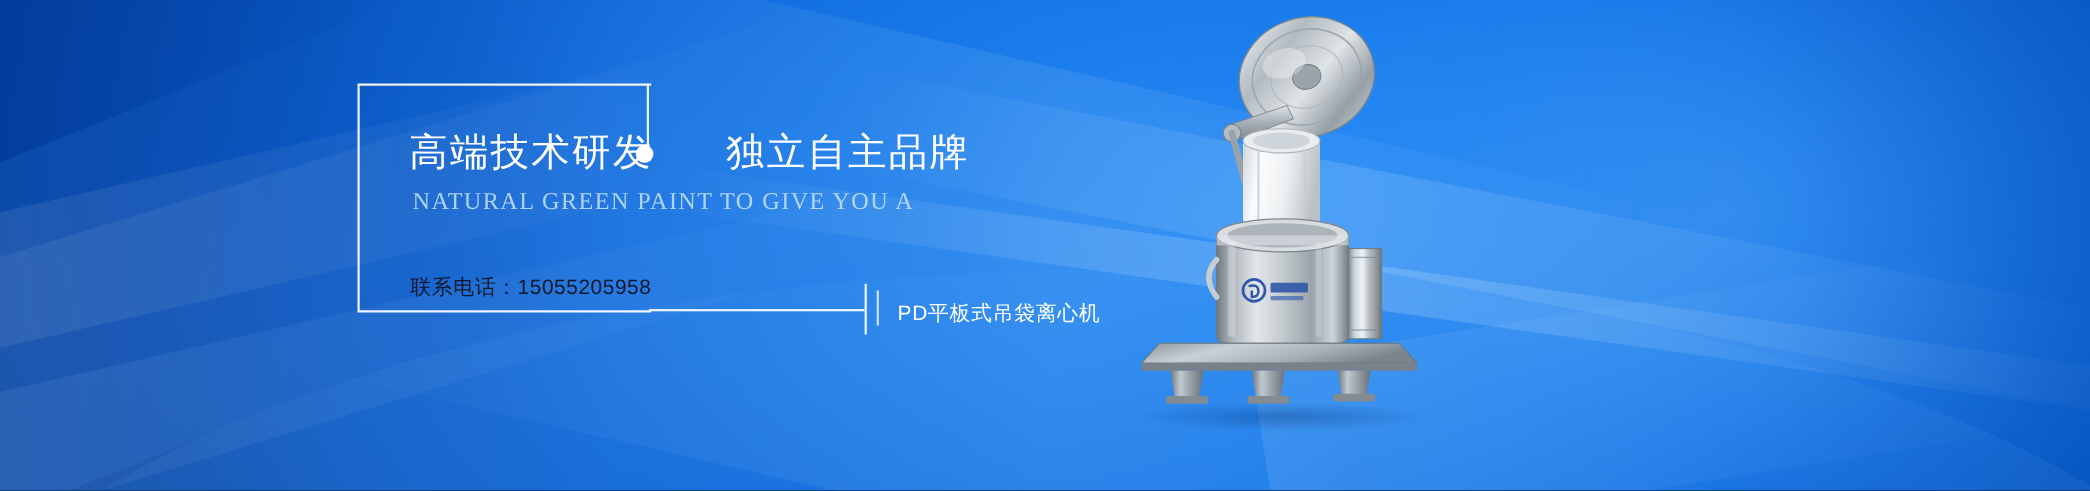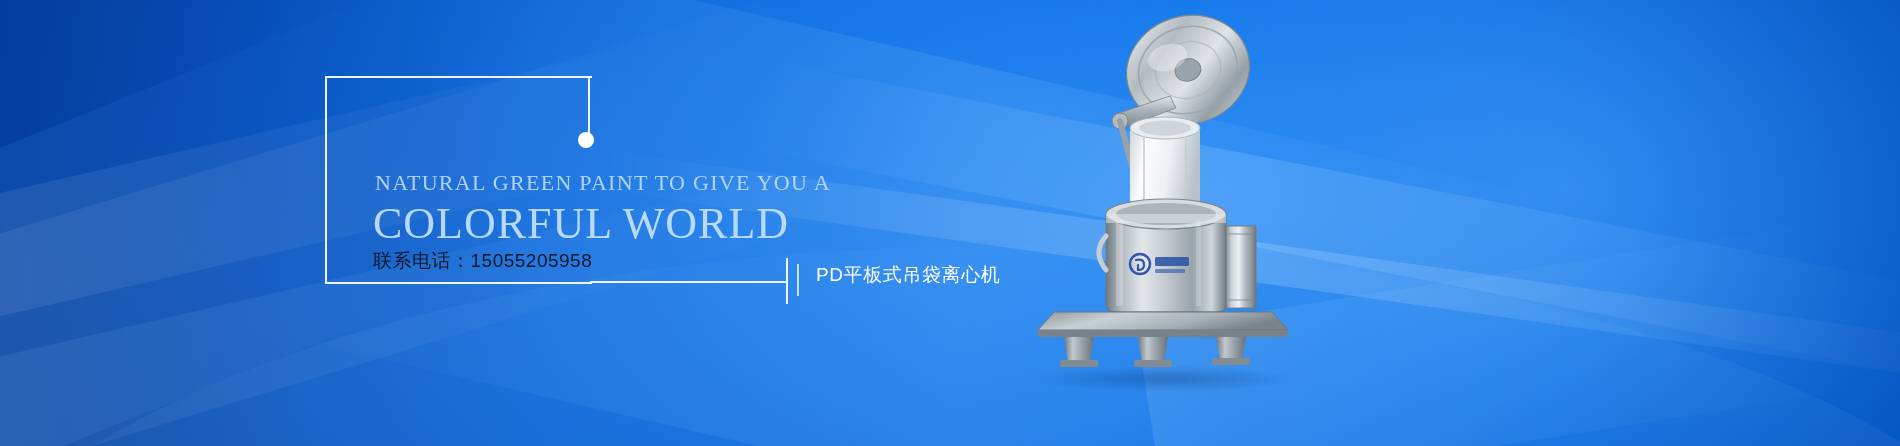--- a/index.html
+++ b/index.html
@@ -183,21 +183,21 @@
     background: rgba(255,255,255,0.92);
   }
   .label-tick-b {
     position: absolute;
     left: 797px; top: 264px;
     width: 2px; height: 32px;
     background: rgba(255,255,255,0.75);
   }
   .product-label {
     position: absolute;
-    left: 816px; top: 262px;
+    left: 816px; top: 272px;
     font-size: 19px;
     letter-spacing: 0.6px;
     color: #ffffff;
     white-space: nowrap;
   }
 
   
   .machine {
     position: absolute;
     left: 1020px; top: 8px;
@@ -230,23 +230,25 @@
   <div class="streak s7"></div>
   <div class="streak s8"></div>
   <div class="curve-bottom"></div>
   <div class="bg-rightglow"></div>
   <div class="bg-vignette"></div>
 
   <div class="bracket"></div>
   <div class="bracket-arm"></div>
   <div class="bracket-dot"></div>
 
+  <div class="headline">
+    <span class="part1">高端技术研发</span><span class="part2">独立自主品牌</span>
+  </div>
 
   <div class="subline">NATURAL GREEN PAINT TO GIVE YOU A</div>
-  <div class="bigline">COLORFUL WORLD</div>
   <div class="phone">联系电话：15055205958</div>
 
   <div class="label-rule"></div>
   <div class="label-tick-a"></div>
   <div class="label-tick-b"></div>
   <div class="product-label">PD平板式吊袋离心机</div>
 
   <div class="floor-shade"></div>
   <div class="machine">
     <svg width="300" height="360" viewBox="0 0 300 360" xmlns="http://www.w3.org/2000/svg">

